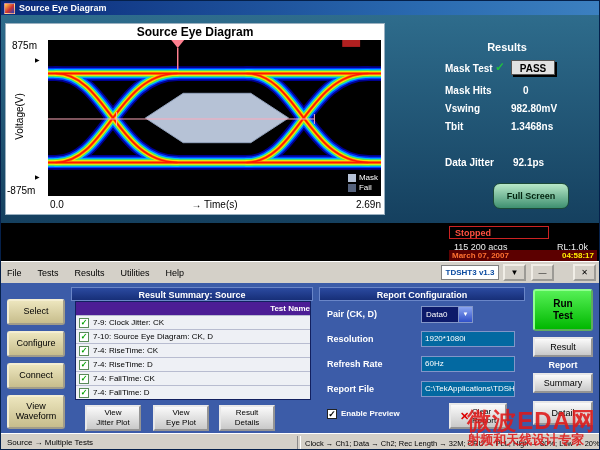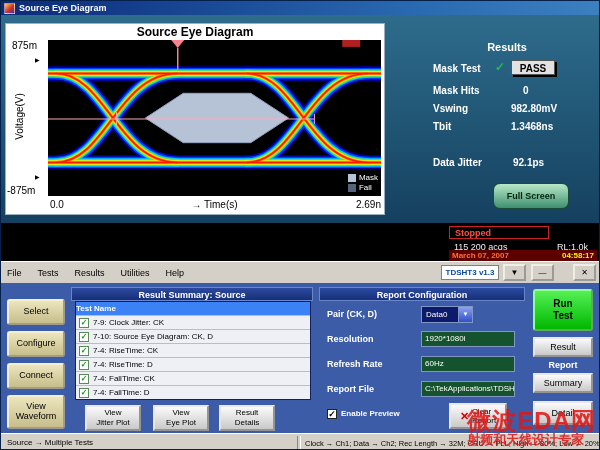--- a/index.html
+++ b/index.html
@@ -30,21 +30,21 @@
   .legend{position:absolute;right:3px;bottom:4px;font-size:8px;color:#fff;}
   .leg-row{display:flex;align-items:center;gap:3px;margin-top:1px;}
   .leg-sw{width:8px;height:8px;display:inline-block;}
   .xgutter{position:absolute;left:42px;right:3px;bottom:0;height:18px;font-size:10px;color:#000;}
   .xmin{position:absolute;left:2px;top:3px;}
   .xmax{position:absolute;right:0;top:3px;}
   .xcenter{position:absolute;left:0;right:0;top:3px;text-align:center;}
   
   .results{position:absolute;left:416px;top:8px;width:180px;height:196px;color:#fff;font-size:10px;}
   .res-title{position:absolute;top:18px;left:0;width:100%;text-align:center;font-weight:bold;font-size:11px;}
-  .r-label{position:absolute;left:0;font-weight:bold;padding-left:16px;}
+  .r-label{position:absolute;left:12px;font-weight:bold;padding-left:16px;}
   .r-value{position:absolute;font-weight:bold;}
   .bigcheck{position:absolute;left:78px;top:37px;color:#20c040;font-weight:bold;font-size:12px;}
   .passbadge{position:absolute;left:94px;top:37px;width:44px;height:15px;background:#e2e2e2;color:#000;
              font-weight:bold;font-size:10px;text-align:center;line-height:15px;
              box-shadow:2px 2px 0 #000;border:1px solid #555;box-sizing:border-box;}
   .fullscreen{position:absolute;left:76px;top:160px;width:76px;height:26px;border-radius:7px;
               background:linear-gradient(180deg,#b8e8c8,#3e9070);border:1px solid #1c4a38;
               color:#03250f;font-size:9px;font-weight:bold;font-family:inherit;}
   
   .scopebar{position:absolute;left:0;top:222px;width:600px;height:38px;background:#000;}
@@ -66,31 +66,31 @@
             font-size:8px;color:#0a4aa0;font-weight:bold;text-align:center;line-height:14px;box-sizing:border-box;}
   .winbtn{position:absolute;top:2px;width:23px;height:17px;background:#d4d0c8;border:2px outset #f0ede6;
           font-size:8px;text-align:center;line-height:11px;padding:0;color:#000;font-family:inherit;}
   
   .apparea{position:absolute;left:0;top:282px;width:600px;height:150px;background:#3c5ca8;}
   .tanbtn{position:absolute;left:6px;width:58px;background:linear-gradient(180deg,#ece5bd,#c7bd8c);
           border:2px outset #f4eed2;border-radius:3px;font-size:9px;color:#000;padding:0;font-family:inherit;line-height:1.1;}
   .panel-head{position:absolute;height:14px;background:linear-gradient(180deg,#2b4aa0,#172f78);color:#fff;
               font-size:9px;font-weight:bold;text-align:center;line-height:14px;border:1px solid #6a86c8;box-sizing:border-box;}
   .table{position:absolute;left:74px;top:18px;width:234px;background:#e8eaf0;border:1px solid #122060;}
-  .thead{height:13px;background:#3b82f6;color:#fff;font-size:8px;text-align:left;line-height:13px;font-weight:bold;}
+  .thead{height:13px;background:#4c1d95;color:#fff;font-size:8px;text-align:right;line-height:13px;font-weight:bold;}
   .trow{position:relative;height:14px;border-top:1px solid #b8bcd0;font-size:8px;color:#000;line-height:14px;
         padding-left:17px;background:#eef0f5;box-sizing:border-box;}
   .rowcheck{position:absolute;left:3px;top:2px;width:10px;height:10px;background:#fff;border:1px solid #5a8a5a;
             color:#00a000;font-size:8px;line-height:8px;text-align:center;font-weight:bold;box-sizing:border-box;}
   .graybtn{background:linear-gradient(180deg,#fafafa,#c9c9c9);border:2px outset #e8e8e8;font-size:8px;
            color:#000;padding:0;font-family:inherit;}
   .absbtn{position:absolute;}
   .btn2 span{display:block;line-height:1.2;}
   .label-w{position:absolute;color:#fff;font-size:9px;font-weight:bold;}
-  .dfield{position:absolute;background:#14532d;border:1px solid #8296c8;color:#fff;font-size:8px;
+  .dfield{position:absolute;background:#0369a1;border:1px solid #8296c8;color:#fff;font-size:8px;
           line-height:14px;padding:0 3px;box-sizing:border-box;height:16px;overflow:hidden;white-space:nowrap;}
   .combo{position:absolute;height:17px;background:#0c1a6a;border:1px solid #8296c8;box-sizing:border-box;}
   .combo-val{position:absolute;left:4px;top:0;color:#fff;font-size:8px;line-height:15px;}
   .combo-btn{position:absolute;right:0;top:0;bottom:0;width:13px;background:linear-gradient(180deg,#8aa4f0,#3050c8);
              color:#fff;font-size:6px;text-align:center;line-height:15px;border-left:1px solid #8296c8;}
   .cbox{position:absolute;left:326px;top:126px;width:10px;height:10px;background:#fff;border:1px solid #222;
         color:#000;font-size:9px;line-height:8px;text-align:center;font-weight:bold;box-sizing:border-box;}
   .clearbtn{display:flex;align-items:center;justify-content:center;gap:3px;}
   .clear-x{color:#d00;font-weight:bold;font-size:11px;}
   .btn2col span{display:block;line-height:1.15;font-size:8px;text-align:left;}

